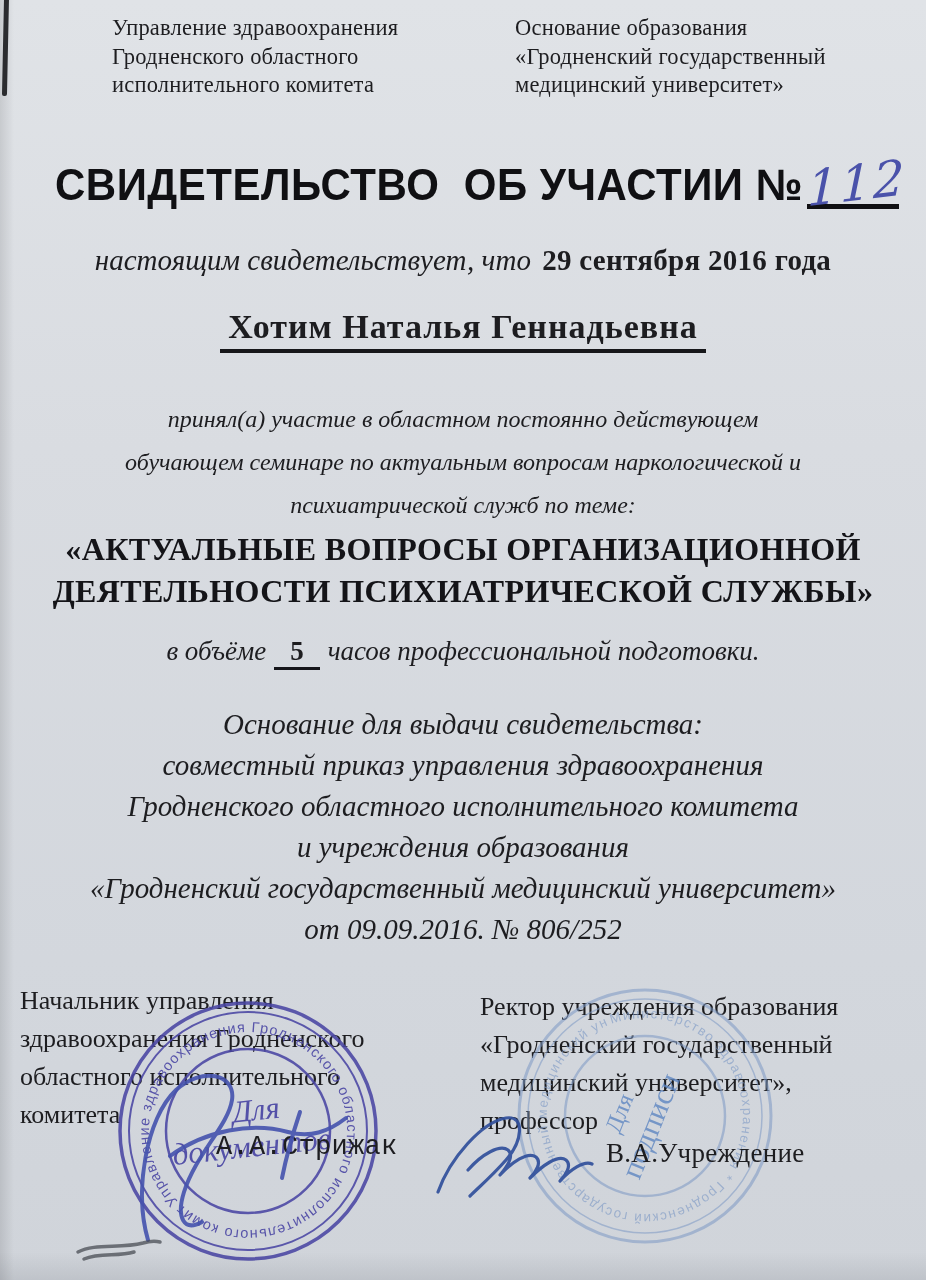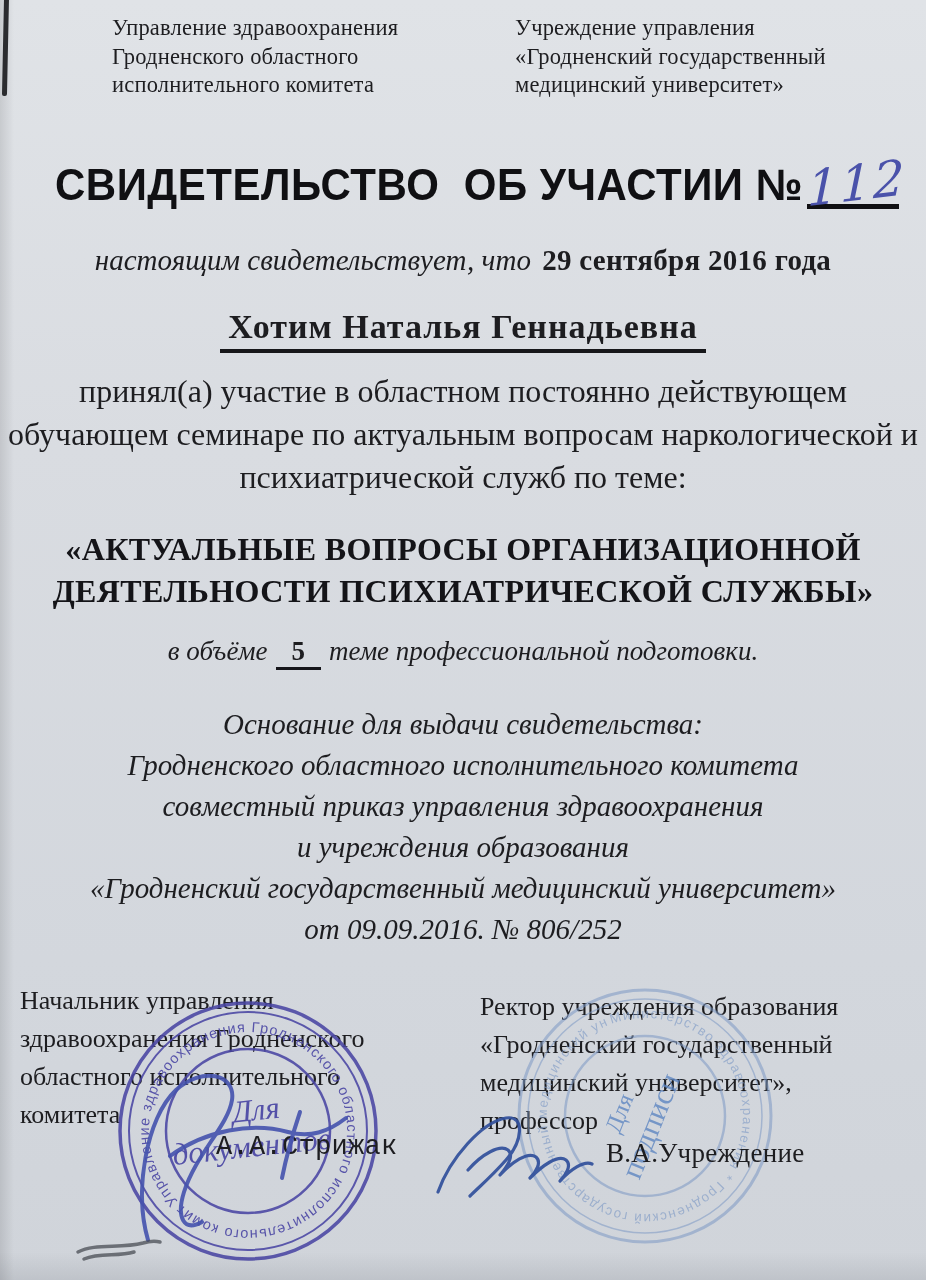--- a/index.html
+++ b/index.html
@@ -32,21 +32,21 @@
     letter-spacing:2px;}
   
   .statement{top:244px;font-size:29px;}
   .statement .it{font-style:italic;}
   .statement b{margin-left:4px;letter-spacing:.3px;font-family:Liberation Serif, serif;}
   
   .name-row{top:308px;}
   .name-row span{display:inline-block;font-weight:bold;font-size:34px;letter-spacing:1px;
     border-bottom:4px solid #17171a;padding:0 8px 3px;}
   
-  .participation{top:370px;font-size:32px;line-height:43px;}
+  .participation{top:398px;font-style:italic;font-size:24px;line-height:43px;}
   
   .topic{top:528px;font-weight:bold;font-size:32px;line-height:42px;letter-spacing:.4px;color:#141418;}
   
   .volume{top:636px;font-style:italic;font-size:27px;}
   .volume .hours{font-style:normal;font-weight:bold;border-bottom:3px solid #15151a;
     padding:0 16px 1px;margin:0 8px;}
   
   .basis{top:704px;font-style:italic;font-size:29px;line-height:41px;}
   
   .pos{font-size:26px;line-height:38px;}
@@ -64,21 +64,21 @@
 <div class="page">
 
   <div class="edge-line"></div>
 
   <div class="abs org org-left">
     <div>Управление здравоохранения</div>
     <div>Гродненского областного</div>
     <div>исполнительного комитета</div>
   </div>
   <div class="abs org org-right">
-    <div>Учреждение управления</div>
+    <div>Основание образования</div>
     <div>«Гродненский государственный</div>
     <div>медицинский университет»</div>
   </div>
 
   <div class="abs title-row">
     <span class="title-text">СВИДЕТЕЛЬСТВО  ОБ УЧАСТИИ №</span>
     <span class="number-wrap">
       <span class="hand-number">112</span>
     </span>
   </div>
@@ -97,27 +97,27 @@
     <div>обучающем семинаре по актуальным вопросам наркологической и</div>
     <div>психиатрической служб по теме:</div>
   </div>
 
   <div class="abs center topic">
     <div>«АКТУАЛЬНЫЕ ВОПРОСЫ ОРГАНИЗАЦИОННОЙ</div>
     <div>ДЕЯТЕЛЬНОСТИ ПСИХИАТРИЧЕСКОЙ СЛУЖБЫ»</div>
   </div>
 
   <div class="abs center volume">
-    <span>в объёме</span><span class="hours">5</span><span>теме профессиональной подготовки.</span>
+    <span>в объёме</span><span class="hours">5</span><span>часов профессиональной подготовки.</span>
   </div>
 
   <div class="abs center basis">
     <div>Основание для выдачи свидетельства:</div>
+    <div>совместный приказ управления здравоохранения</div>
     <div>Гродненского областного исполнительного комитета</div>
-    <div>совместный приказ управления здравоохранения</div>
     <div>и учреждения образования</div>
     <div>«Гродненский государственный медицинский университет»</div>
     <div>от 09.09.2016. № 806/252</div>
   </div>
 
   <div class="abs pos pos-left">
     <div>Начальник управления</div>
     <div>здравоохранения Гродненского</div>
     <div>областного исполнительного</div>
     <div>комитета</div>

